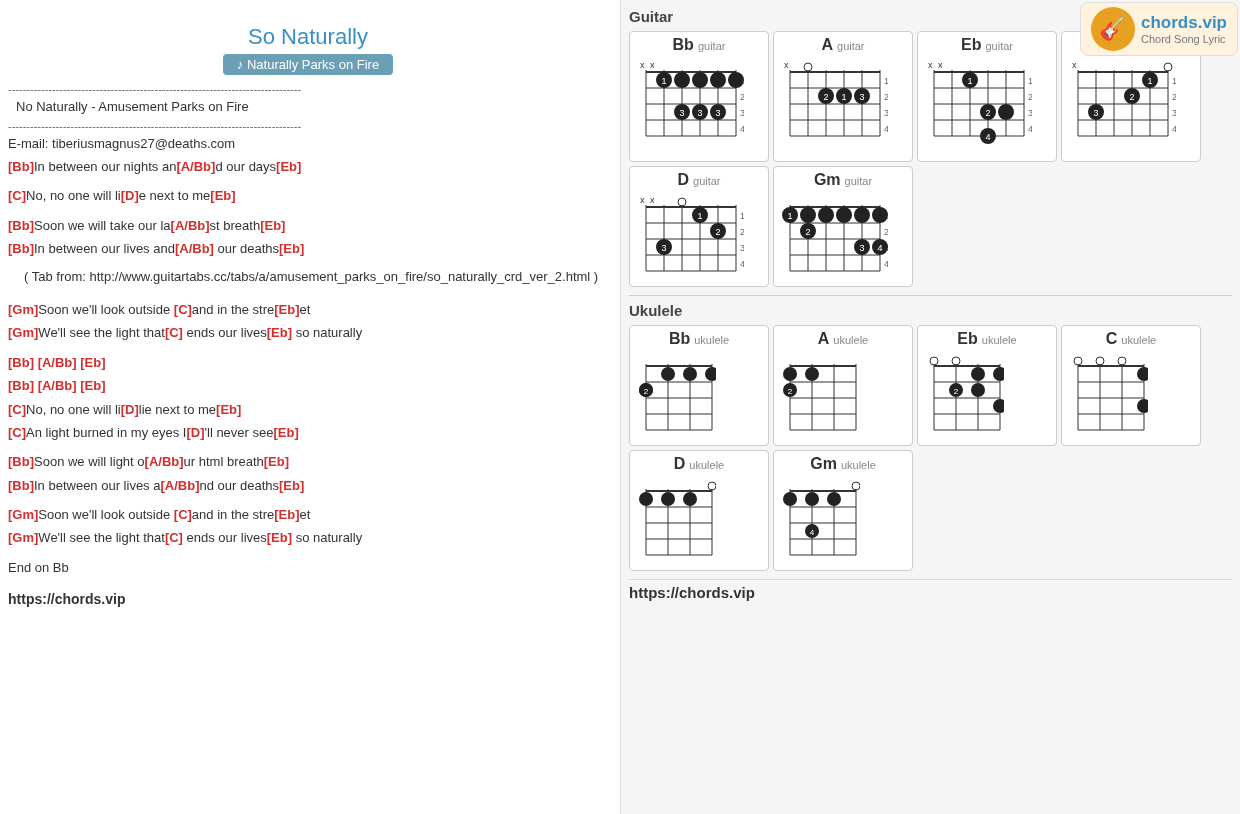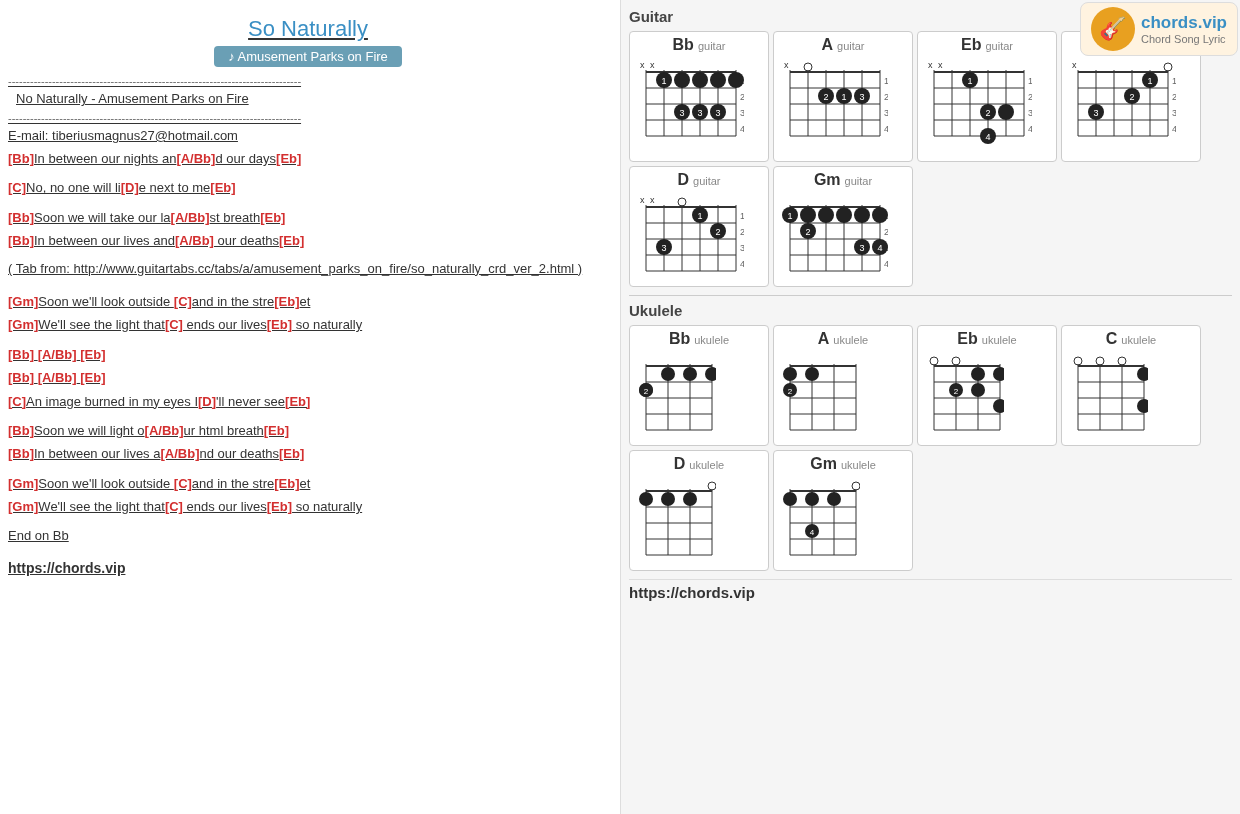--- a/index.html
+++ b/index.html
@@ -14,70 +14,71 @@
 <div style="position:relative; display:flex; width:1240px; min-height:814px;">
 
   <div style="position:absolute; top:2px; right:2px; background:#fff3e0; border:1px solid #ddd; border-radius:8px; padding:4px 10px; display:flex; align-items:center; gap:6px; z-index:10;">
     <div style="width:44px; height:44px; background:#e8a020; border-radius:50%; display:flex; align-items:center; justify-content:center; font-size:22px;">🎸</div>
     <div>
       <div style="font-size:17px; font-weight:bold; color:#3a8fc4;">chords.vip</div>
       <div style="font-size:11px; color:#777;">Chord Song Lyric</div>
     </div>
   </div>
 
-  <div style="flex:0 0 620px; padding:16px 12px 16px 8px;text-decoration:underline;">
+  <div style="flex:0 0 620px; padding:24px 12px 16px 8px;">
 
     <div style="text-align:center; margin-bottom:6px;">
       <div style="font-size:22px; color:#3a8fc4;">So Naturally</div>
       <div style="margin-top:4px;">
         <span style="display:inline-block; background:#6a9fb5; color:#fff; padding:3px 14px; border-radius:4px; font-size:13px;">
-          <span>♪ </span><span>Amusement Parks on Fire</span>
+          <span>♪ </span><span>Naturally Parks on Fire</span>
         </span>
       </div>
     </div>
 
     <div style="font-size:11px; color:#666; margin:8px 0 4px 0;">--------------------------------------------------------------------------------</div>
 
     <div style="margin:4px 8px; font-size:13px;">
       <span>No Naturally - Amusement Parks on Fire</span>
     </div>
 
     <div style="font-size:11px; color:#666; margin:6px 0 4px 0;">--------------------------------------------------------------------------------</div>
 
     <div style="margin:4px 0; font-size:13px;">
-      <span>E-mail: tiberiusmagnus27@hotmail.com</span>
+      <span>E-mail: tiberiusmagnus27@deaths.com</span>
     </div>
 
 
     <div style="font-size:13px; line-height:1.8;">
 
       <div><a href="#" style="color:#d32f2f; text-decoration:none; font-weight:bold;">[Bb]</a><span>In between our nights an</span><a href="#" style="color:#d32f2f; text-decoration:none; font-weight:bold;">[A/Bb]</a><span>d our days</span><a href="#" style="color:#d32f2f; text-decoration:none; font-weight:bold;">[Eb]</a></div>
 
       <div style="height:6px;"></div>
 
       <div><a href="#" style="color:#d32f2f; text-decoration:none; font-weight:bold;">[C]</a><span>No, no one will li</span><a href="#" style="color:#d32f2f; text-decoration:none; font-weight:bold;">[D]</a><span>e next to me</span><a href="#" style="color:#d32f2f; text-decoration:none; font-weight:bold;">[Eb]</a></div>
 
       <div style="height:6px;"></div>
 
       <div><a href="#" style="color:#d32f2f; text-decoration:none; font-weight:bold;">[Bb]</a><span>Soon we will take our la</span><a href="#" style="color:#d32f2f; text-decoration:none; font-weight:bold;">[A/Bb]</a><span>st breath</span><a href="#" style="color:#d32f2f; text-decoration:none; font-weight:bold;">[Eb]</a></div>
       <div><a href="#" style="color:#d32f2f; text-decoration:none; font-weight:bold;">[Bb]</a><span>In between our lives and</span><a href="#" style="color:#d32f2f; text-decoration:none; font-weight:bold;">[A/Bb]</a><span> our deaths</span><a href="#" style="color:#d32f2f; text-decoration:none; font-weight:bold;">[Eb]</a></div>
 
-      <div style="margin:4px 0 4px 0; font-size:13px;">( Tab from: http://www.guitartabs.cc/tabs/a/amusement_parks_on_fire/so_naturally_crd_ver_2.html )</div>
+      <div style="margin:4px 0 4px 16px; font-size:13px;">( Tab from: http://www.guitartabs.cc/tabs/a/amusement_parks_on_fire/so_naturally_crd_ver_2.html )</div>
 
       <div style="height:6px;"></div>
 
       <div><a href="#" style="color:#d32f2f; text-decoration:none; font-weight:bold;">[Gm]</a><span>Soon we'll look outside </span><a href="#" style="color:#d32f2f; text-decoration:none; font-weight:bold;">[C]</a><span>and in the stre</span><a href="#" style="color:#d32f2f; text-decoration:none; font-weight:bold;">[Eb]</a><span>et</span></div>
       <div><a href="#" style="color:#d32f2f; text-decoration:none; font-weight:bold;">[Gm]</a><span>We'll see the light that</span><a href="#" style="color:#d32f2f; text-decoration:none; font-weight:bold;">[C]</a><span> ends our lives</span><a href="#" style="color:#d32f2f; text-decoration:none; font-weight:bold;">[Eb]</a><span> so naturally</span></div>
 
       <div style="height:6px;"></div>
 
       <div><a href="#" style="color:#d32f2f; text-decoration:none; font-weight:bold;">[Bb]</a><span> </span><a href="#" style="color:#d32f2f; text-decoration:none; font-weight:bold;">[A/Bb]</a><span> </span><a href="#" style="color:#d32f2f; text-decoration:none; font-weight:bold;">[Eb]</a></div>
       <div><a href="#" style="color:#d32f2f; text-decoration:none; font-weight:bold;">[Bb]</a><span> </span><a href="#" style="color:#d32f2f; text-decoration:none; font-weight:bold;">[A/Bb]</a><span> </span><a href="#" style="color:#d32f2f; text-decoration:none; font-weight:bold;">[Eb]</a></div>
 
-      <div><a href="#" style="color:#d32f2f; text-decoration:none; font-weight:bold;">[C]</a><span>An image burned in my eyes I</span><a href="#" style="color:#d32f2f; text-decoration:none; font-weight:bold;">[D]</a><span>'ll never see</span><a href="#" style="color:#d32f2f; text-decoration:none; font-weight:bold;">[Eb]</a></div>
+      <div><a href="#" style="color:#d32f2f; text-decoration:none; font-weight:bold;">[C]</a><span>No, no one will li</span><a href="#" style="color:#d32f2f; text-decoration:none; font-weight:bold;">[D]</a><span>lie next to me</span><a href="#" style="color:#d32f2f; text-decoration:none; font-weight:bold;">[Eb]</a></div>
+      <div><a href="#" style="color:#d32f2f; text-decoration:none; font-weight:bold;">[C]</a><span>An light burned in my eyes I</span><a href="#" style="color:#d32f2f; text-decoration:none; font-weight:bold;">[D]</a><span>'ll never see</span><a href="#" style="color:#d32f2f; text-decoration:none; font-weight:bold;">[Eb]</a></div>
 
       <div style="height:6px;"></div>
 
       <div><a href="#" style="color:#d32f2f; text-decoration:none; font-weight:bold;">[Bb]</a><span>Soon we will light o</span><a href="#" style="color:#d32f2f; text-decoration:none; font-weight:bold;">[A/Bb]</a><span>ur html breath</span><a href="#" style="color:#d32f2f; text-decoration:none; font-weight:bold;">[Eb]</a></div>
       <div><a href="#" style="color:#d32f2f; text-decoration:none; font-weight:bold;">[Bb]</a><span>In between our lives a</span><a href="#" style="color:#d32f2f; text-decoration:none; font-weight:bold;">[A/Bb]</a><span>nd our deaths</span><a href="#" style="color:#d32f2f; text-decoration:none; font-weight:bold;">[Eb]</a></div>
 
       <div style="height:6px;"></div>
 
       <div><a href="#" style="color:#d32f2f; text-decoration:none; font-weight:bold;">[Gm]</a><span>Soon we'll look outside </span><a href="#" style="color:#d32f2f; text-decoration:none; font-weight:bold;">[C]</a><span>and in the stre</span><a href="#" style="color:#d32f2f; text-decoration:none; font-weight:bold;">[Eb]</a><span>et</span></div>
       <div><a href="#" style="color:#d32f2f; text-decoration:none; font-weight:bold;">[Gm]</a><span>We'll see the light that</span><a href="#" style="color:#d32f2f; text-decoration:none; font-weight:bold;">[C]</a><span> ends our lives</span><a href="#" style="color:#d32f2f; text-decoration:none; font-weight:bold;">[Eb]</a><span> so naturally</span></div>

